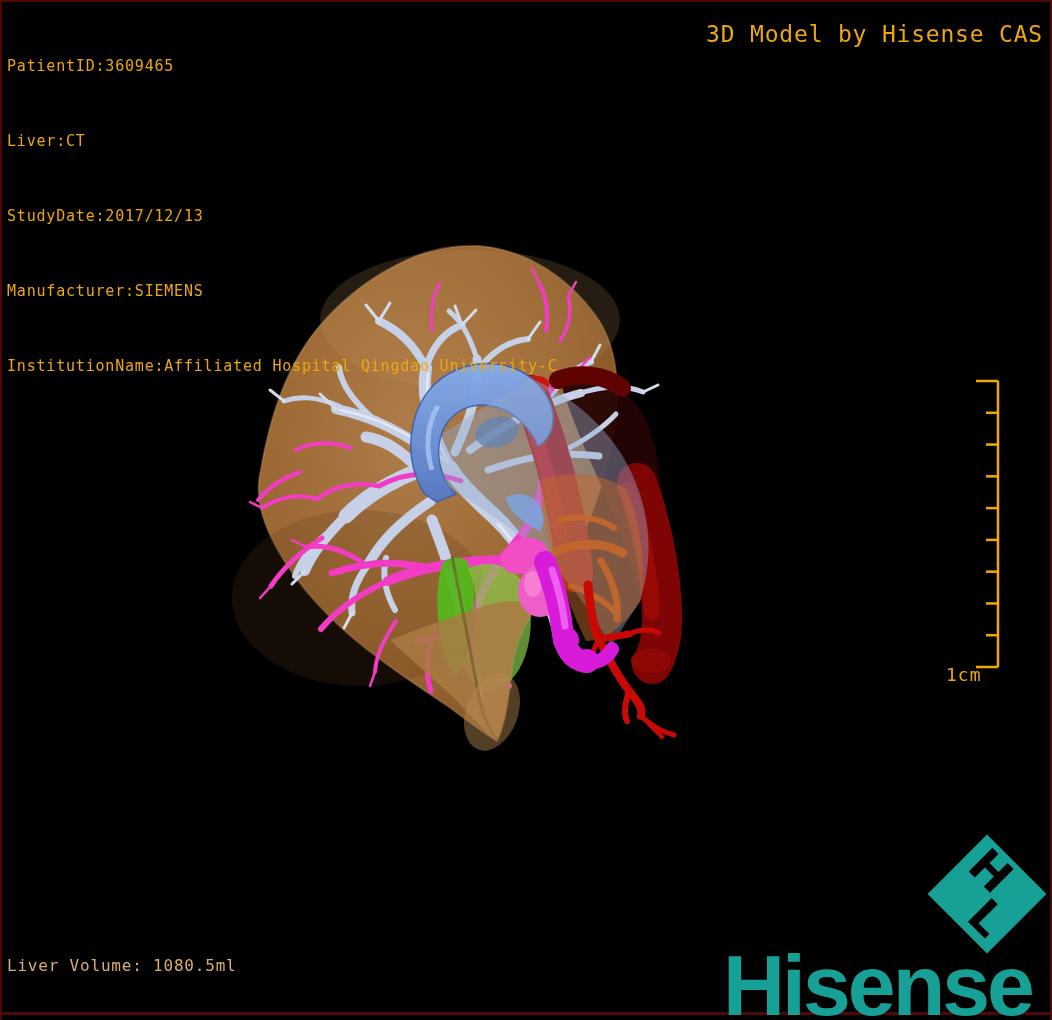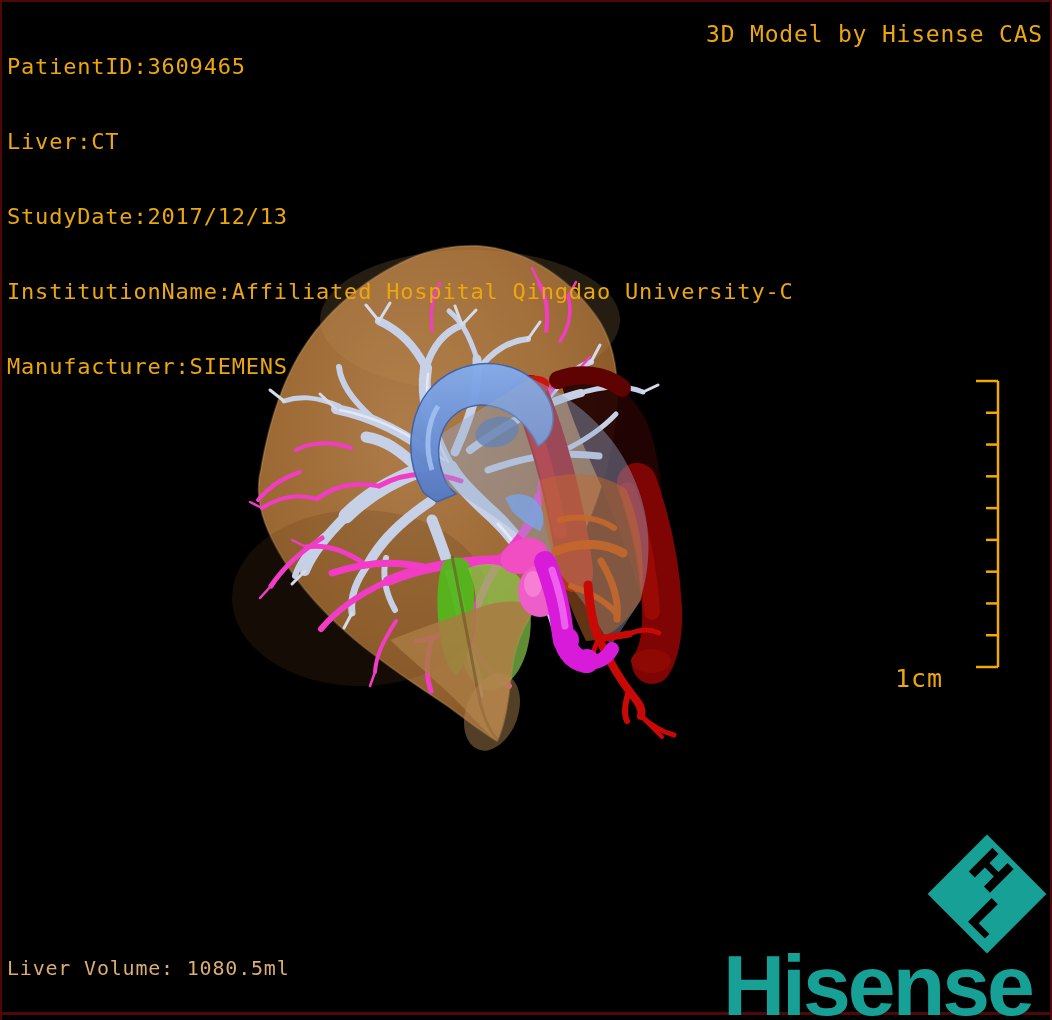--- a/index.html
+++ b/index.html
@@ -4,31 +4,31 @@
 <style>
   html,body{margin:0;padding:0;background:#000;}
   body{position:relative;width:1052px;height:1020px;overflow:hidden;
        font-family:"DejaVu Sans Mono","Liberation Mono",monospace;}
   .edge{position:absolute;background:var(--c-border);}
   #edge-top{left:0;top:0;width:1052px;height:2px;}
   #edge-left{left:0;top:0;width:2px;height:1020px;}
   #edge-right{right:0;top:0;width:2px;height:1020px;}
   #edge-bottom{left:0;top:1012px;width:1052px;height:3px;}
   #patient-block{position:absolute;left:7px;top:4px;color:var(--c-overlay_text);
-      font-size:22px;line-height:25px;letter-spacing:0.8px;white-space:pre;}
+      font-size:15px;line-height:25px;letter-spacing:0.8px;white-space:pre;}
   #title{position:absolute;right:9px;top:21px;color:var(--c-overlay_text);
       font-size:23px;letter-spacing:0.8px;white-space:pre;}
   #volume{position:absolute;left:7px;top:956px;color:var(--c-volume_text);
-      font-size:20px;letter-spacing:0.8px;white-space:pre;}
+      font-size:16px;letter-spacing:0.8px;white-space:pre;}
   #viewport{position:absolute;left:0;top:0;width:1052px;height:1020px;}
   #viewport svg{display:block;width:1052px;height:1020px;}
   #scalebar-wrap{position:absolute;left:954px;top:376px;width:60px;height:300px;}
   #scalebar-wrap svg{display:block;width:60px;height:300px;}
-  #scale-label{position:absolute;left:895px;top:664px;color:var(--c-overlay_text);
-      font-size:25px;letter-spacing:1px;}
+  #scale-label{position:absolute;left:946px;top:664px;color:var(--c-overlay_text);
+      font-size:18px;letter-spacing:1px;}
   #logo-diamond{position:absolute;left:945px;top:852px;width:84px;height:84px;
       background:var(--c-brand_teal);transform:rotate(45deg);}
   #logo-diamond span{position:absolute;color:#000;font-weight:bold;
       font-family:"DejaVu Sans","Liberation Sans",sans-serif;font-size:46px;line-height:46px;}
   #logo-h{left:9px;top:0px;}
   #logo-l{left:44px;top:36px;}
   #wordmark{position:absolute;left:723px;top:936px;color:var(--c-brand_teal);
       font-family:"Liberation Sans",sans-serif;font-weight:bold;font-size:86px;
       letter-spacing:-3px;white-space:pre;}
 </style>
@@ -221,22 +221,22 @@
 
 <div class="edge" id="edge-top"></div>
 <div class="edge" id="edge-left"></div>
 <div class="edge" id="edge-right"></div>
 <div class="edge" id="edge-bottom"></div>
 
 <div id="patient-block">
   <div>PatientID:3609465</div>
   <div>Liver:CT</div>
   <div>StudyDate:2017/12/13</div>
+  <div>Manufacturer:SIEMENS</div>
   <div>InstitutionName:Affiliated Hospital Qingdao University-C</div>
-  <div>Manufacturer:SIEMENS</div>
 </div>
 <div id="title">3D Model by Hisense CAS</div>
 <div id="volume">Liver Volume: 1080.5ml</div>
 
 <div id="scalebar-wrap">
   <svg id="scalebar" viewBox="0 0 60 300">
       <line x1="44" y1="5" x2="44" y2="291" stroke="var(--c-scale)" stroke-width="2.5"></line>
       <line x1="22" y1="5" x2="44" y2="5" stroke="var(--c-scale)" stroke-width="2.5"></line>
       <line x1="32" y1="36.77777777777778" x2="44" y2="36.77777777777778" stroke="var(--c-scale)" stroke-width="2.5"></line>
       <line x1="32" y1="68.55555555555556" x2="44" y2="68.55555555555556" stroke="var(--c-scale)" stroke-width="2.5"></line>

